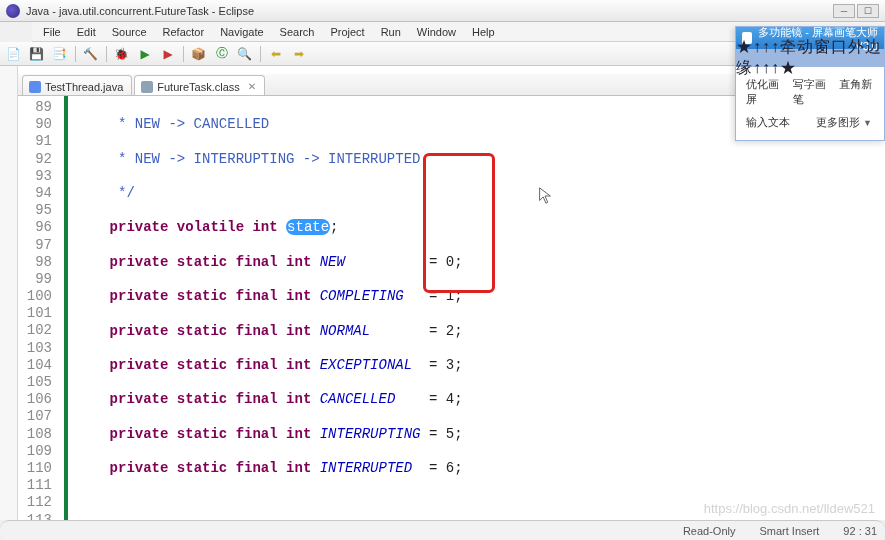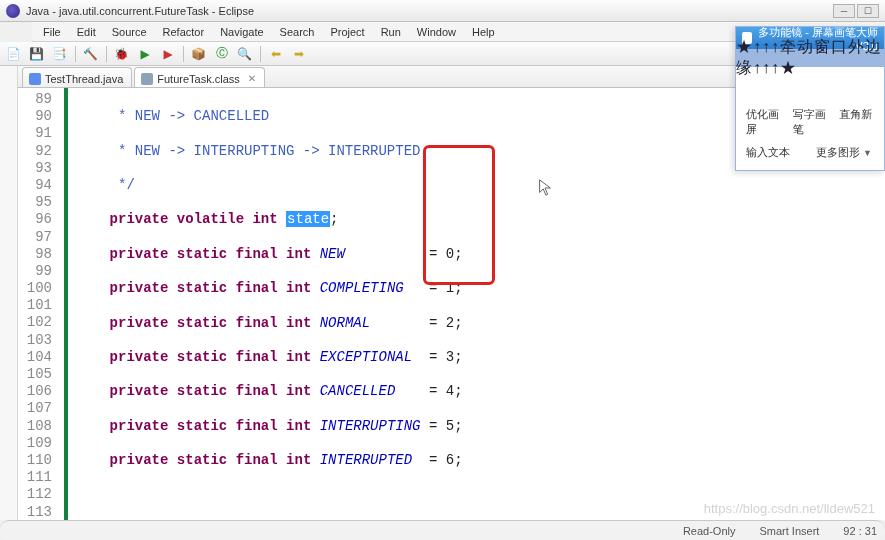--- a/index.html
+++ b/index.html
@@ -76,20 +76,21 @@
   border-right: 1px solid #d8d8d8;
 }
 .tab-row {
   height: 22px;
   background: linear-gradient(#f9f9f9, #ededed);
   border-bottom: 1px solid #c0c0c0;
   display: flex;
   align-items: flex-end;
   padding-left: 4px;
   gap: 2px;
+  margin-top: 8px;
 }
 .tab {
   height: 20px;
   padding: 2px 8px 0 6px;
   background: linear-gradient(#fdfdfd, #f0f0f0);
   border: 1px solid #c0c0c0;
   border-bottom: none;
   border-radius: 4px 4px 0 0;
   display: flex; align-items: center; gap: 4px;
   font-size: 11px; color: #333;
@@ -130,21 +131,21 @@
   background: #fff;
   padding: 3px 0 0 8px;
   white-space: pre;
   color: #222;
   position: relative;
 }
 .code .row { height: 17.2px; }
 .kw { color: #7f0055; font-weight: bold; }
 .jdoc { color: #3f5fbf; }
 .field-static { color: #0000c0; font-style: italic; }
-.sel-hl { background: #3399ff; color: #fff; padding: 0 1px; }
+.sel-hl { background: #3399ff; color: #fff; padding: 0 1px; border-radius: 8px; }
 
 .redbox {
   position: absolute;
   border: 3px solid #d22;
   border-radius: 6px;
   pointer-events: none;
 }
 .cursor-shape {
   position: absolute;
   width: 14px; height: 18px;
@@ -195,21 +196,21 @@
 }
 .fp-title .dot { width: 12px; height: 12px; background:#fff; border-radius:2px; display:inline-block; }
 .fp-strip {
   height: 18px;
   background: #9cb8e0;
   color: #223;
   font-size: 16px;
   display:flex; align-items:center; justify-content:center;
   letter-spacing: 1px;
 }
-.fp-body { padding: 6px 6px; margin-top: 30px; }
+.fp-body { padding: 6px 6px; }
 .fp-row { display: flex; gap: 12px; padding: 4px 4px; color:#333; }
 .fp-row span { flex:1; }
 .fp-row .chev { color:#666; font-size:9px; }
 </style>
 </head>
 <body>
 
 <div class="titlebar">
   <span class="eclipse-icon"></span>
   <span class="title">Java - java.util.concurrent.FutureTask - Eclipse</span>

